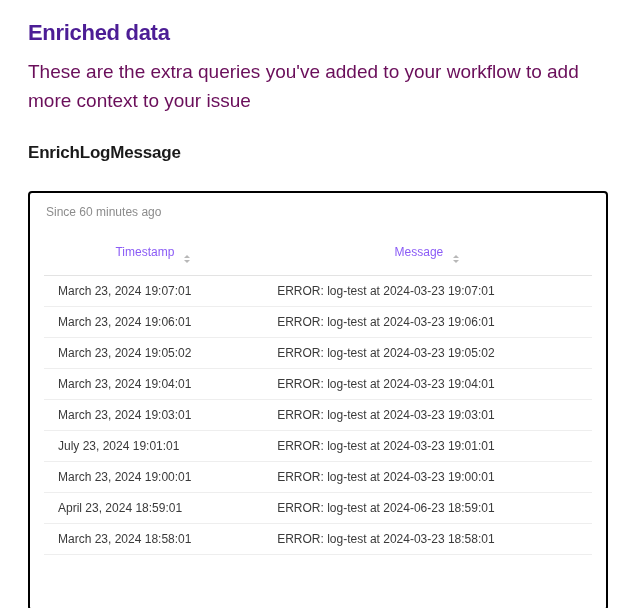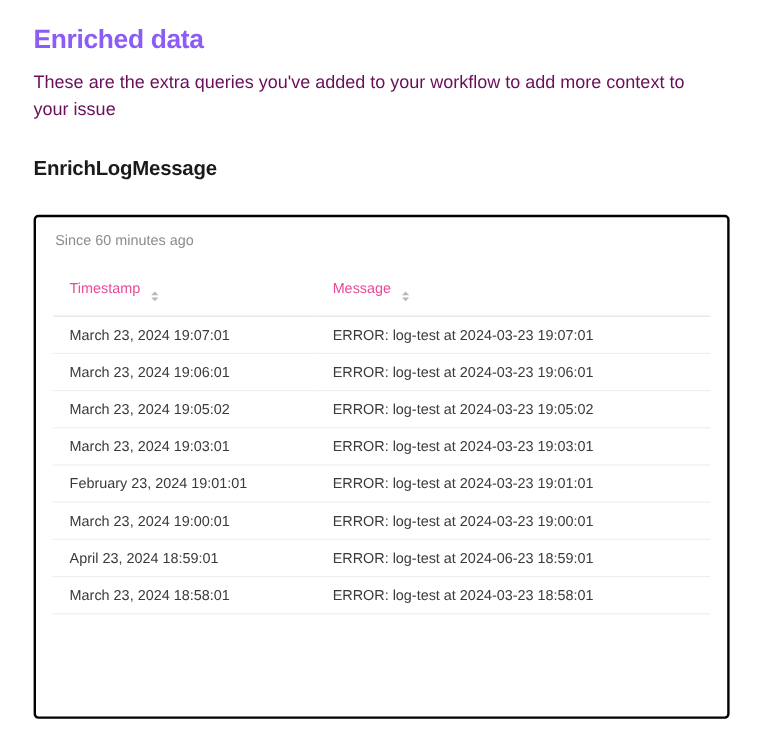--- a/index.html
+++ b/index.html
@@ -12,25 +12,25 @@
     width: 636px;
   }
   .wrap {
     padding: 20px 28px 20px 28px;
   }
   h2.title {
     margin: 0 0 12px 0;
     font-size: 22px;
     font-weight: 700;
     letter-spacing: -0.3px;
-    color: #8b5cf6;
+    color: #4c1d95;
   }
   p.subtitle {
     margin: 0 0 28px 0;
-    font-size: 15px;
+    font-size: 19px;
     line-height: 1.5;
     color: #6a0e5a;
     max-width: 560px;
   }
   h3.query-name {
     margin: 0 0 28px 0;
     font-size: 17px;
     font-weight: 700;
     letter-spacing: -0.2px;
     color: #1a1a1a;
@@ -47,23 +47,23 @@
     color: #8c8c8c;
     margin: 0 0 20px 2px;
   }
   table.logs {
     width: 100%;
     border-collapse: collapse;
     font-size: 12px;
     table-layout: fixed;
   }
   table.logs thead th {
-    text-align: left;
+    text-align: center;
     font-weight: 400;
-    color: #ec4899;
+    color: #8b5cf6;
     padding: 6px 14px 10px 14px;
     border-bottom: 1px solid #e3e3e3;
     white-space: nowrap;
   }
   col.col-ts { width: 40%; }
   col.col-msg { width: 60%; }
   .sort-icon {
     display: inline-flex;
     flex-direction: column;
     align-items: center;
@@ -141,25 +141,29 @@
           </tr>
           <tr>
             <td>March 23, 2024 19:06:01</td>
             <td>ERROR: log-test at 2024-03-23 19:06:01</td>
           </tr>
           <tr>
             <td>March 23, 2024 19:05:02</td>
             <td>ERROR: log-test at 2024-03-23 19:05:02</td>
           </tr>
           <tr>
+            <td>March 23, 2024 19:04:01</td>
+            <td>ERROR: log-test at 2024-03-23 19:04:01</td>
+          </tr>
+          <tr>
             <td>March 23, 2024 19:03:01</td>
             <td>ERROR: log-test at 2024-03-23 19:03:01</td>
           </tr>
           <tr>
-            <td>February 23, 2024 19:01:01</td>
+            <td>July 23, 2024 19:01:01</td>
             <td>ERROR: log-test at 2024-03-23 19:01:01</td>
           </tr>
           <tr>
             <td>March 23, 2024 19:00:01</td>
             <td>ERROR: log-test at 2024-03-23 19:00:01</td>
           </tr>
           <tr>
             <td>April 23, 2024 18:59:01</td>
             <td>ERROR: log-test at 2024-06-23 18:59:01</td>
           </tr>

